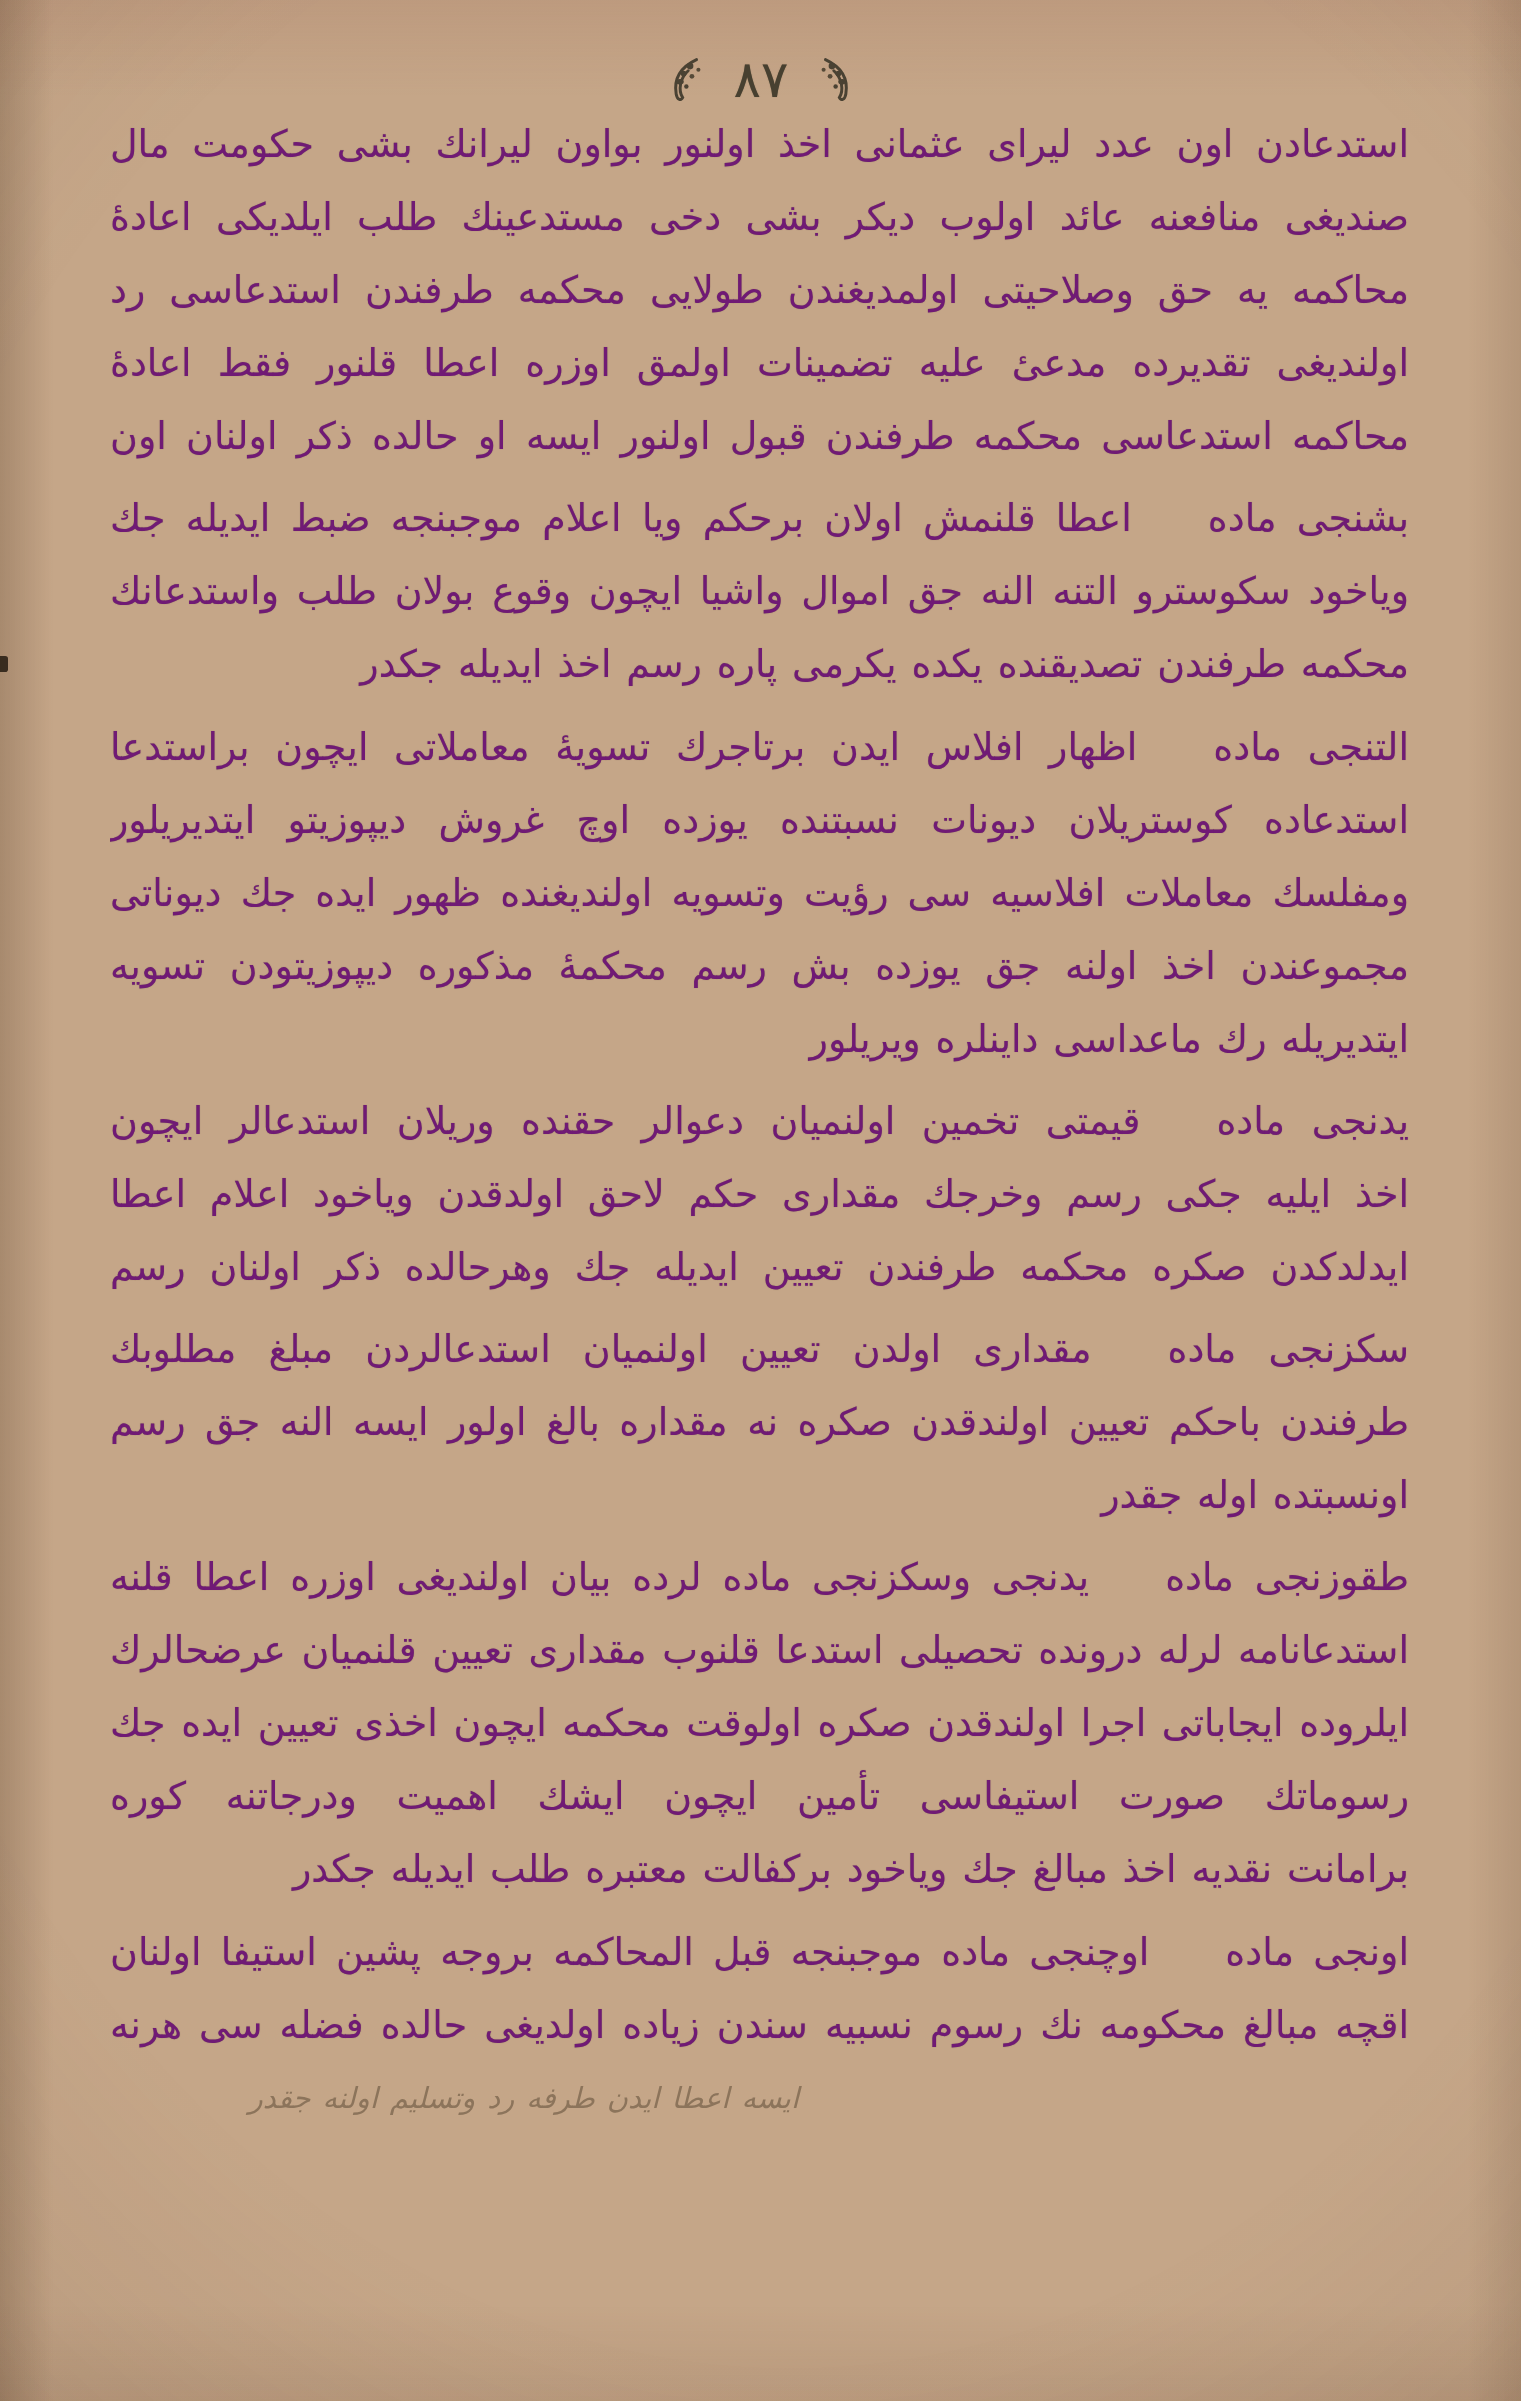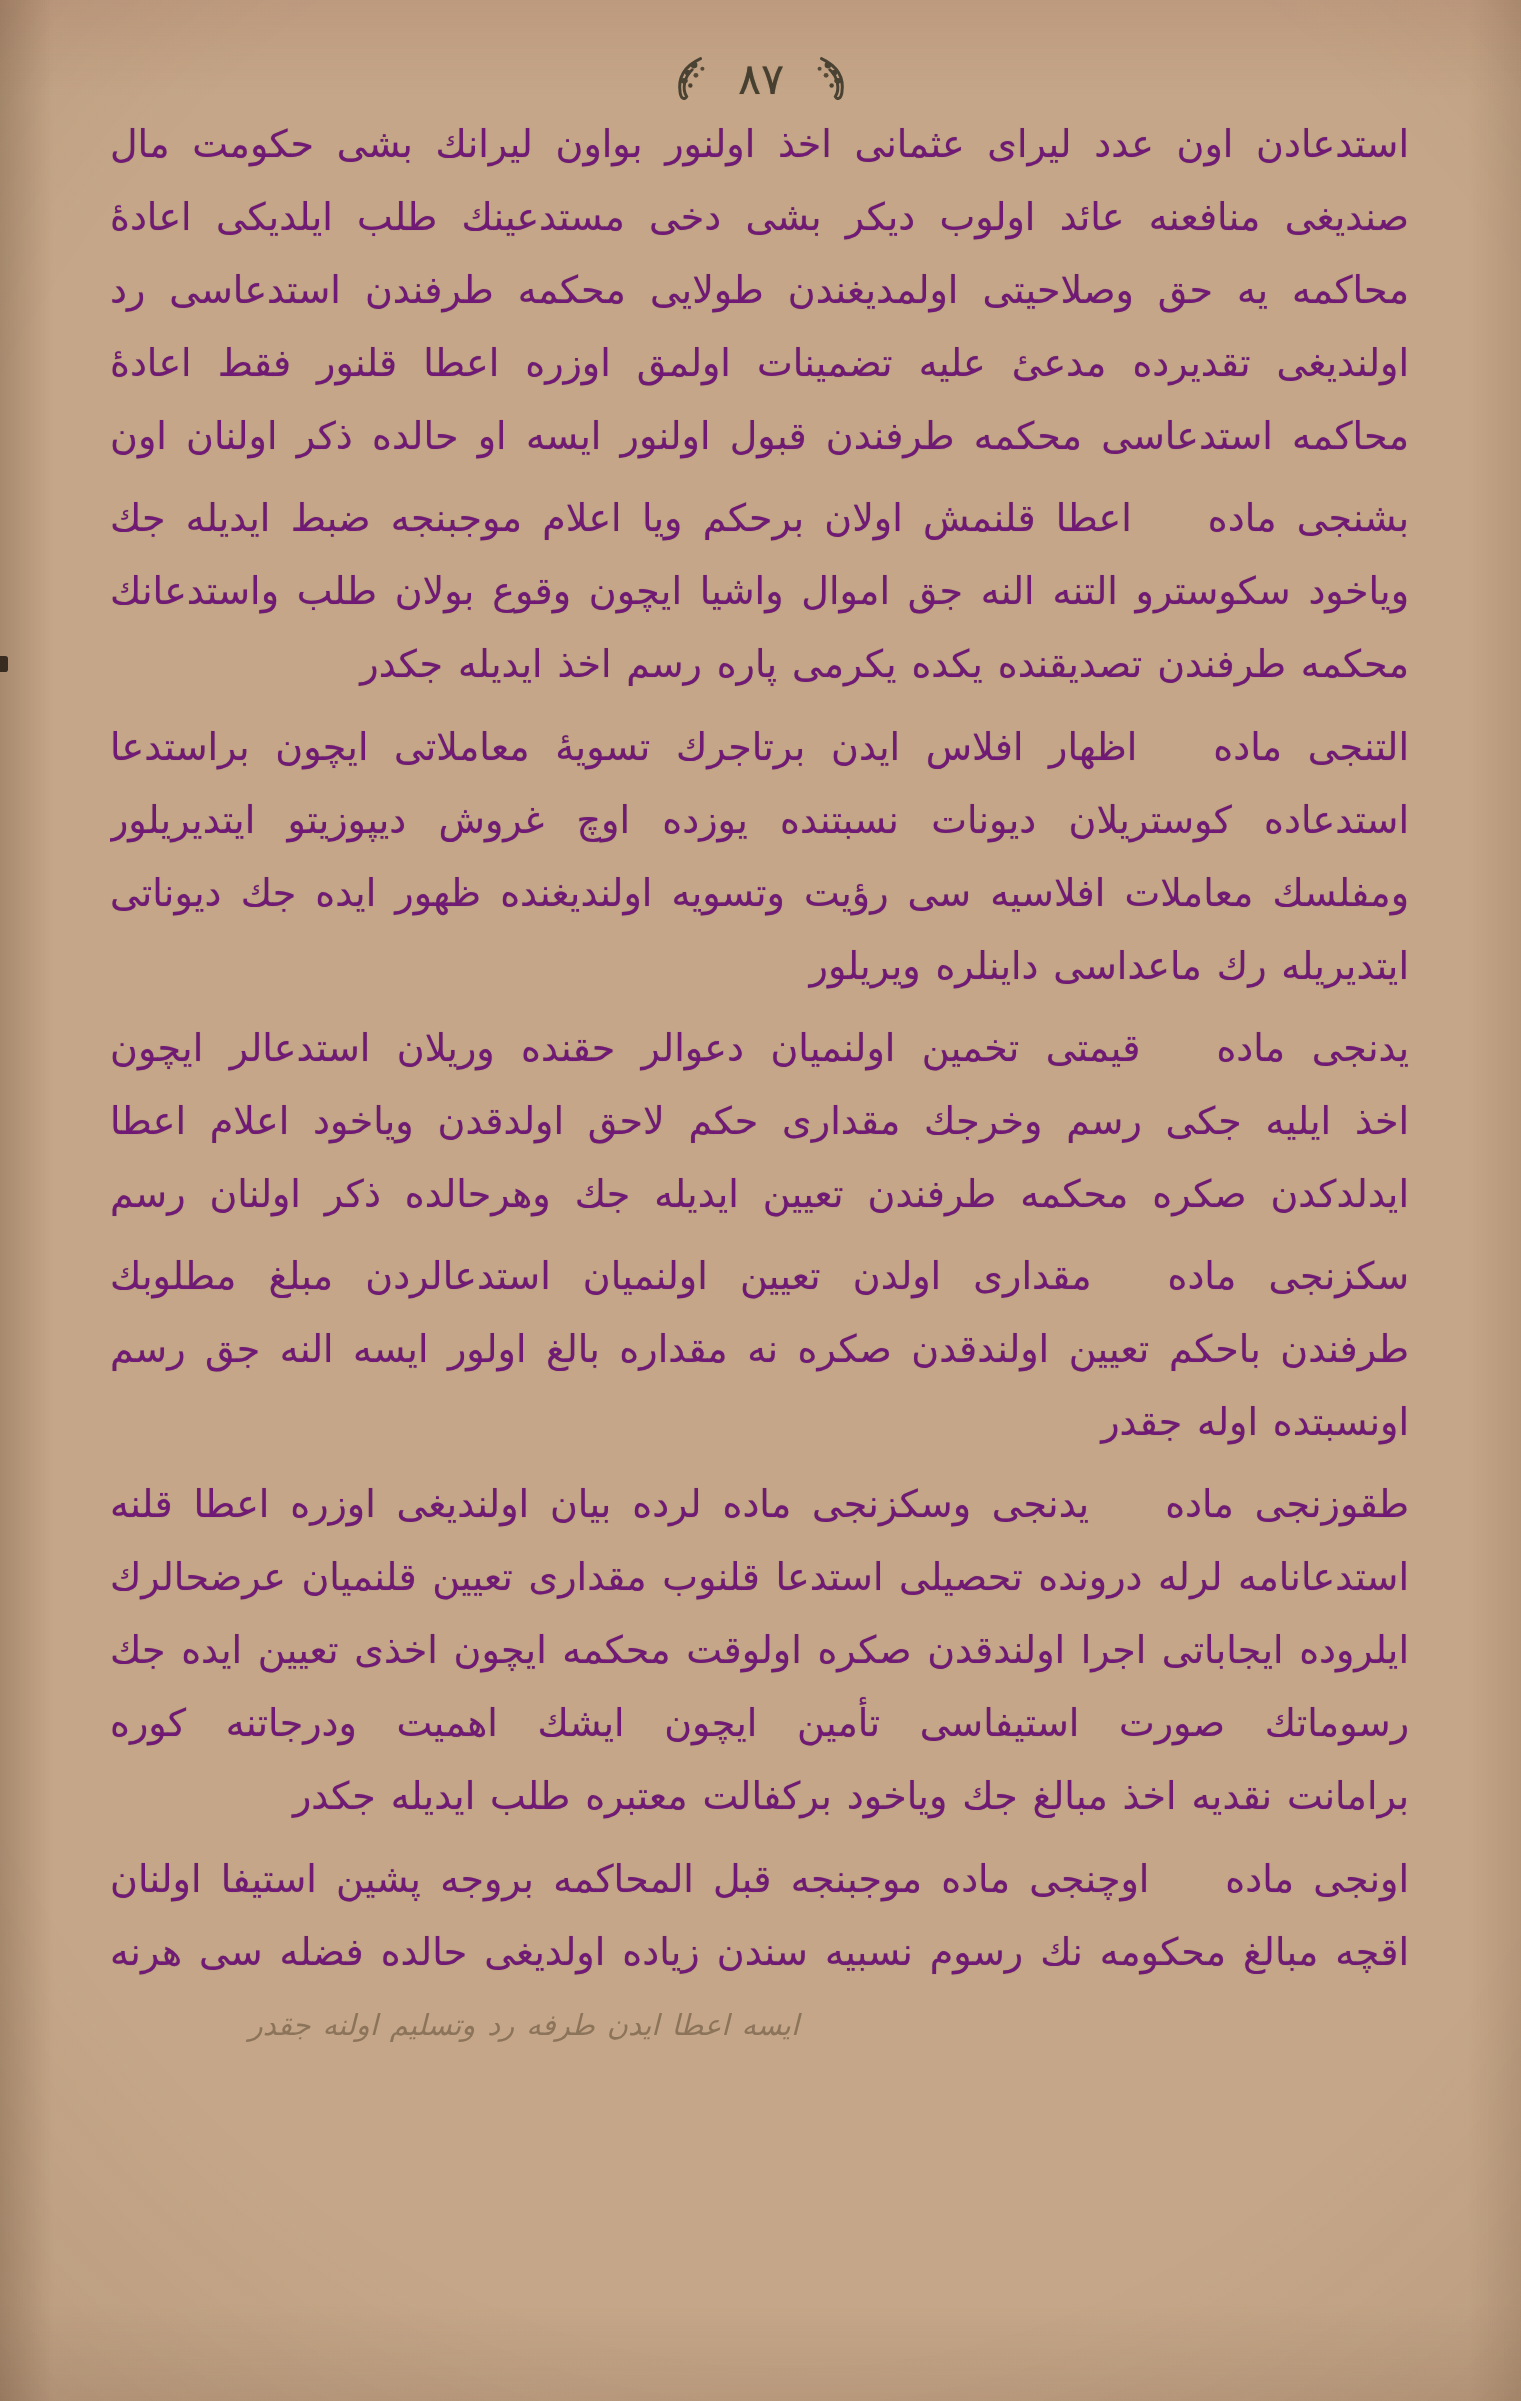--- a/index.html
+++ b/index.html
@@ -11,21 +11,21 @@
       linear-gradient(90deg, rgba(78,52,32,0.25) 0%, rgba(78,52,32,0) 3.5%, rgba(78,52,32,0) 96.5%, rgba(78,52,32,0.14) 100%),
       linear-gradient(180deg, rgba(140,82,66,0.14) 0%, rgba(140,82,66,0) 4%, rgba(140,82,66,0) 96%, rgba(90,60,40,0.12) 100%),
       #c5a688;
   }
   .page-head{
     position:absolute;top:54px;left:0;right:0;
     display:flex;justify-content:center;align-items:center;gap:28px;
     color:#4a4131;
   }
   .page-num{
-    font-size:43px;line-height:1;color:#474030;
+    font-size:51px;line-height:1;color:#474030;
     text-shadow:0 0 0.9px rgba(62,53,38,0.5);
   }
   .orn{width:43px;height:50px;display:block;}
   .orn.mirror{transform:scaleX(-1);}
   .text-col{
     position:absolute;top:108px;left:110px;right:113px;
     direction:rtl;
     color:#3e3526;
   }
   .line{
@@ -83,20 +83,21 @@
   <div class="line full">صنديغى منافعنه عائد اولوب ديكر بشى دخى مستدعينك طلب ايلديكى اعادهٔ</div>
   <div class="line full">محاكمه يه حق وصلاحيتى اولمديغندن طولايى محكمه طرفندن استدعاسى رد</div>
   <div class="line full">اولنديغى تقديرده مدعىٔ عليه تضمينات اولمق اوزره اعطا قلنور فقط اعادهٔ</div>
   <div class="line full">محاكمه استدعاسى محكمه طرفندن قبول اولنور ايسه او حالده ذكر اولنان اون ليرا</div>
   <div class="line full art">بشنجى ماده  اعطا قلنمش اولان برحكم ويا اعلام موجبنجه ضبط ايديله جك</div>
   <div class="line full">وياخود سكوسترو التنه النه جق اموال واشيا ايچون وقوع بولان طلب واستدعانك</div>
   <div class="line">محكمه طرفندن تصديقنده يكده يكرمى پاره رسم اخذ ايديله جكدر</div>
   <div class="line full art">التنجى ماده  اظهار افلاس ايدن برتاجرك تسويهٔ معاملاتى ايچون براستدعا وقوعنده</div>
   <div class="line full">استدعاده كوستريلان ديونات نسبتنده يوزده اوچ غروش ديپوزيتو ايتديريلور</div>
   <div class="line full">ومفلسك معاملات افلاسيه سى رؤيت وتسويه اولنديغنده ظهور ايده جك ديوناتى</div>
+  <div class="line full">مجموعندن اخذ اولنه جق يوزده بش رسم محكمهٔ مذكوره ديپوزيتودن تسويه</div>
   <div class="line">ايتديريله رك ماعداسى داينلره ويريلور</div>
   <div class="line full art">يدنجى ماده  قيمتى تخمين اولنميان دعوالر حقنده وريلان استدعالر ايچون محكمه نك</div>
   <div class="line full">اخذ ايليه جكى رسم وخرجك مقدارى حكم لاحق اولدقدن وياخود اعلام اعطا</div>
   <div class="line full">ايدلدكدن صكره محكمه طرفندن تعيين ايديله جك وهرحالده ذكر اولنان رسم وخرج</div>
   <div class="line full art">سكزنجى ماده  مقدارى اولدن تعيين اولنميان استدعالردن مبلغ مطلوبك محكمه</div>
   <div class="line full">طرفندن باحكم تعيين اولندقدن صكره نه مقداره بالغ اولور ايسه النه جق رسم</div>
   <div class="line">اونسبتده اوله جقدر</div>
   <div class="line full art">طقوزنجى ماده  يدنجى وسكزنجى ماده لرده بيان اولنديغى اوزره اعطا قلنه جق</div>
   <div class="line full">استدعانامه لرله درونده تحصيلى استدعا قلنوب مقدارى تعيين قلنميان عرضحالرك</div>
   <div class="line full">ايلروده ايجاباتى اجرا اولندقدن صكره اولوقت محكمه ايچون اخذى تعيين ايده جك</div>

